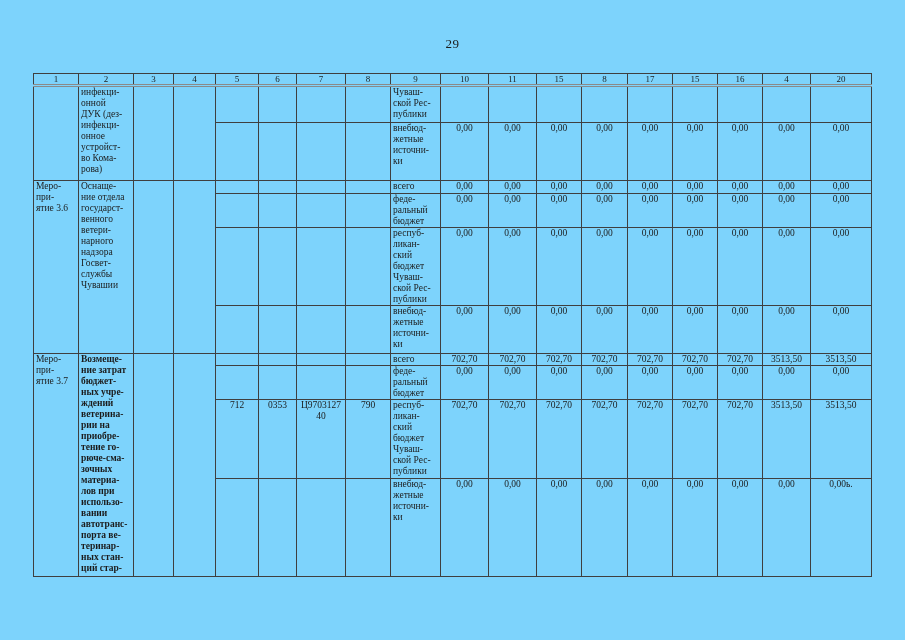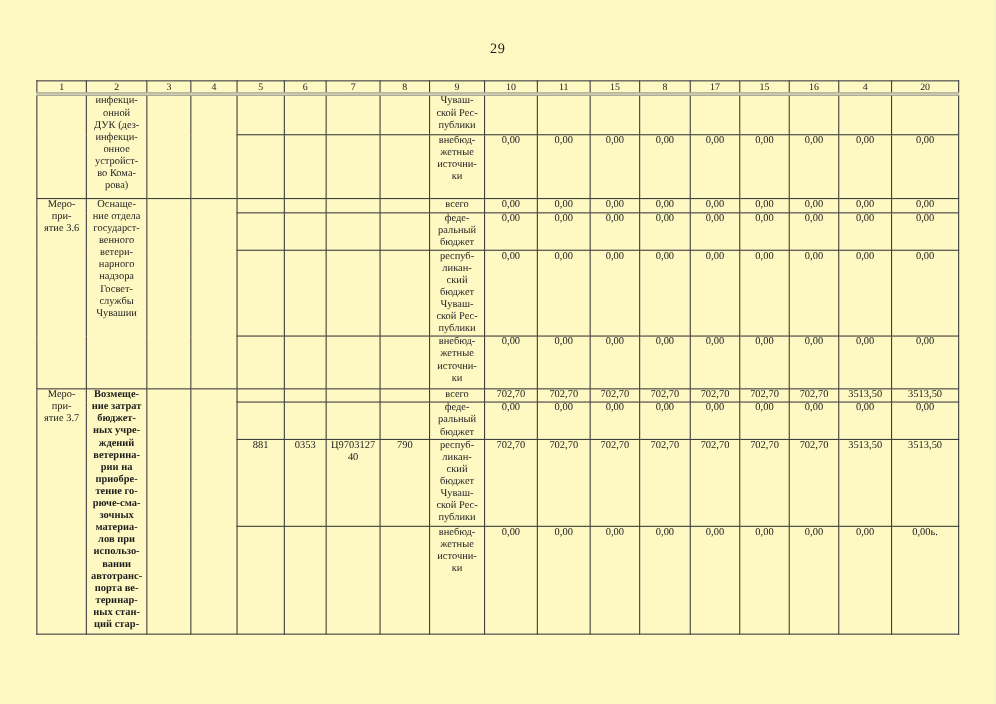--- a/index.html
+++ b/index.html
@@ -1,19 +1,19 @@
 <!DOCTYPE html>
 <html><head>
 <meta charset="utf-8">
 <style>
   html,body{margin:0;padding:0;background:#e8e8e8;}
   .page{
     position:relative;
     width:905px;height:640px;
-    background:#fef9c3;
+    background:#7dd3fc;
     font-family:"Liberation Serif", serif;
     color:#1c1c1c;
     overflow:hidden;
     margin:0 auto;
   }
   .pagenum{
     position:absolute;top:36px;left:0;width:100%;
     text-align:center;font-size:13px;letter-spacing:0.5px;
   }
   table.grid{
@@ -27,21 +27,21 @@
     font-size:9.5px;line-height:11px;
     padding:0 2px;
     overflow:hidden;
     word-wrap:break-word;
   }
   tr.hdr td{
     text-align:center;
     font-size:9px;line-height:10px;padding:0;
     border-bottom:3px double #8a8a8a;
   }
-  .txt{white-space:pre-line;text-align:center;}
+  .txt{white-space:pre-line;}
   .num{text-align:center;padding-top:1px;}
   .code{text-align:center;padding-top:1px;}
   .src{padding-left:3px;margin-left:26px;}
   .box{overflow:hidden;}
   .box.h95{max-height:93px;}
   .box.h170{max-height:168px;}
   .box.h221{max-height:219px;font-weight:bold;}
 </style>
 </head>
 <body>
@@ -297,21 +297,21 @@
       <td class="num">0,00</td>
       <td class="num">0,00</td>
       <td class="num">0,00</td>
       <td class="num">0,00</td>
       <td class="num">0,00</td>
       <td class="num">0,00</td>
       <td class="num">0,00</td>
       <td class="num">0,00</td>
     </tr>
     <tr style="height:79px">
-      <td class="code">881</td>
+      <td class="code">712</td>
       <td class="code">0353</td>
       <td class="code">Ц970312740</td>
       <td class="code">790</td>
       <td class="txt src">респуб-
 ликан-
 ский
 бюджет
 Чуваш-
 ской Рес-
 публики</td>

